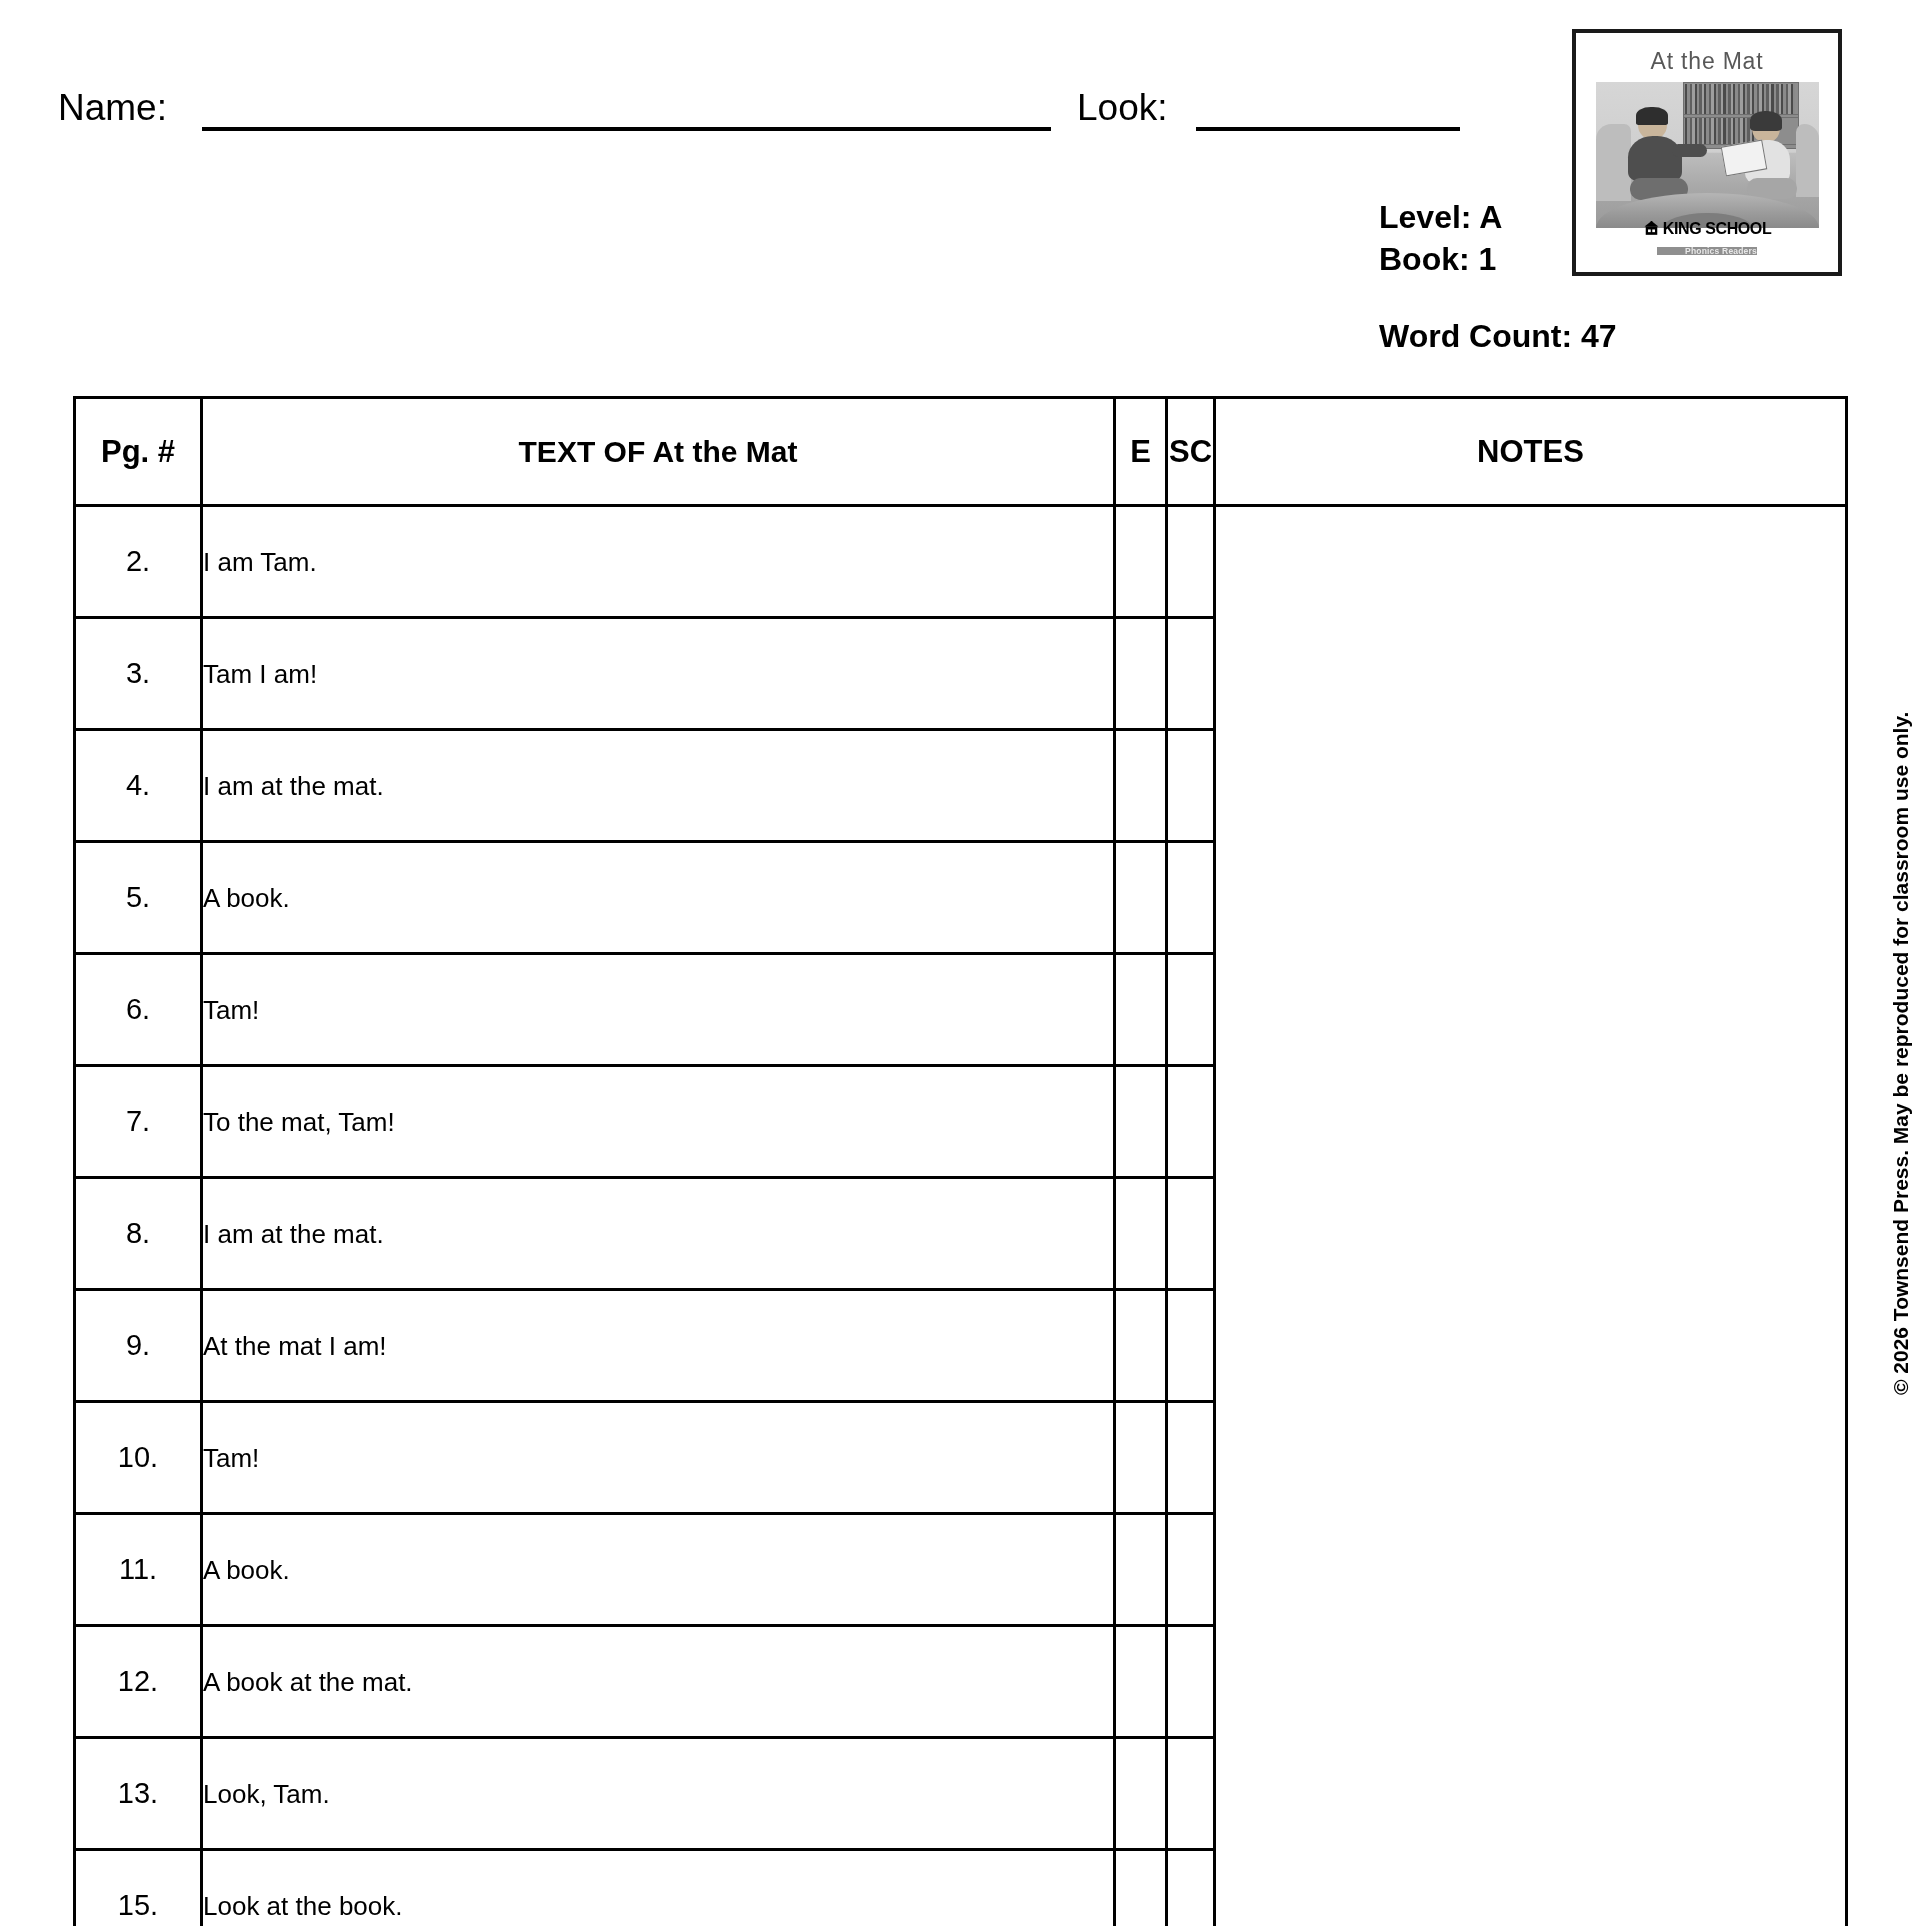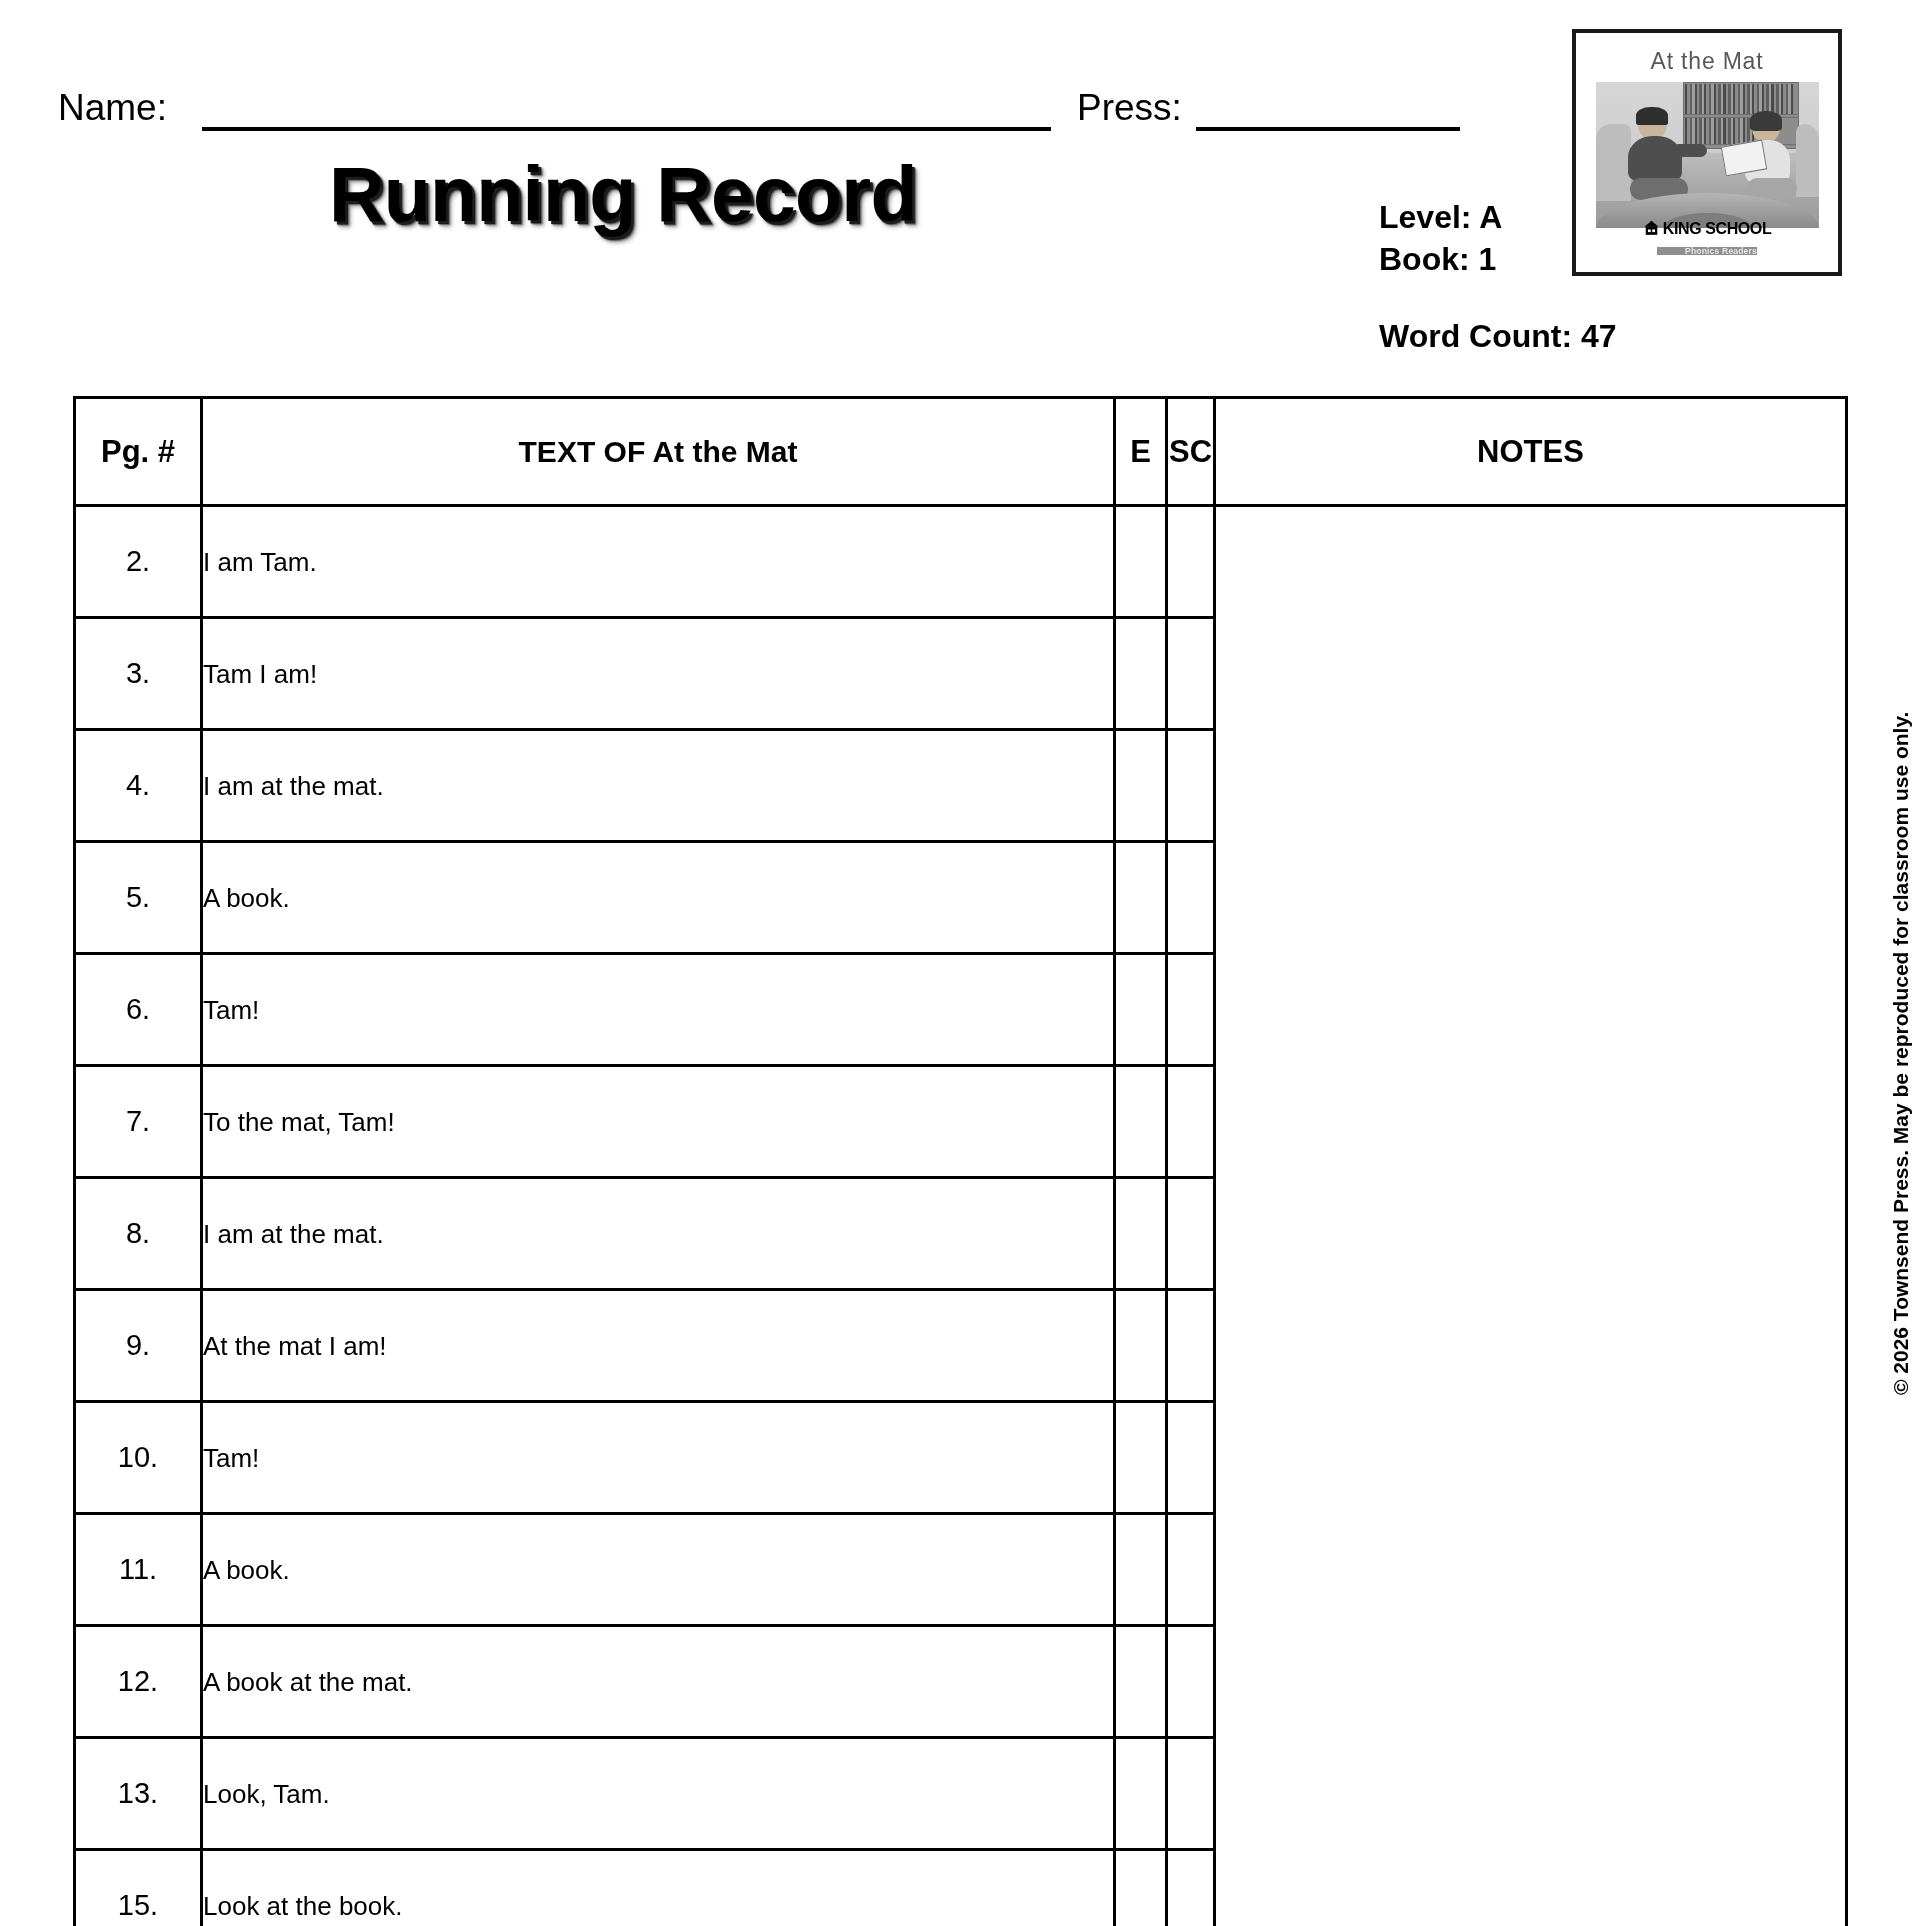--- a/index.html
+++ b/index.html
@@ -225,24 +225,23 @@
   }
 </style>
 </head>
 <body>
 
 <div id="header">
 
   <div class="nd-label" id="name-label">Name:</div>
   <div class="blank-rule" id="name-rule"></div>
 
-  <div class="nd-label" id="date-label">Press:</div>
+  <div class="nd-label" id="date-label">Look:</div>
   <div class="blank-rule" id="date-rule"></div>
 
-  <div id="title">Running Record</div>
 
   <div class="meta-line" id="meta-level">Level: A</div>
   <div class="meta-line" id="meta-book">Book: 1</div>
   <div class="meta-line" id="meta-words">Word Count:  47</div>
 
   <div id="book-cover">
     <div id="cover-title">At the Mat</div>
 
     <div id="cover-art">
 

